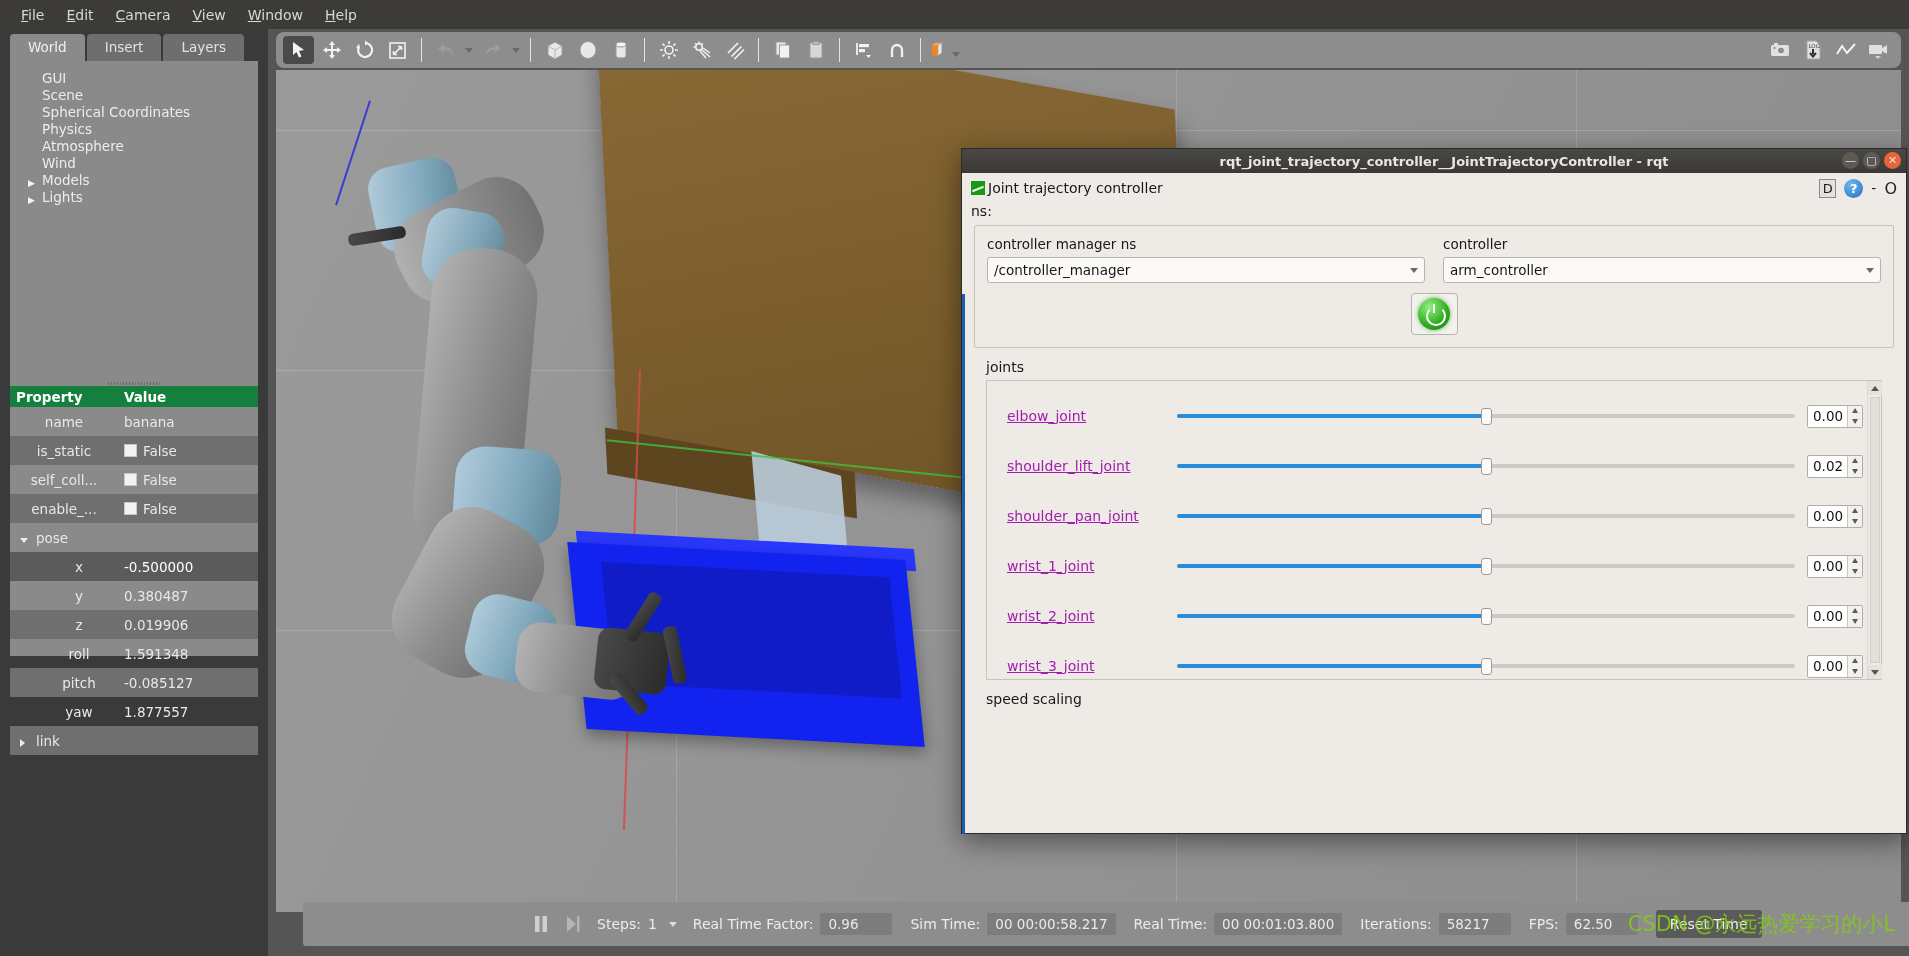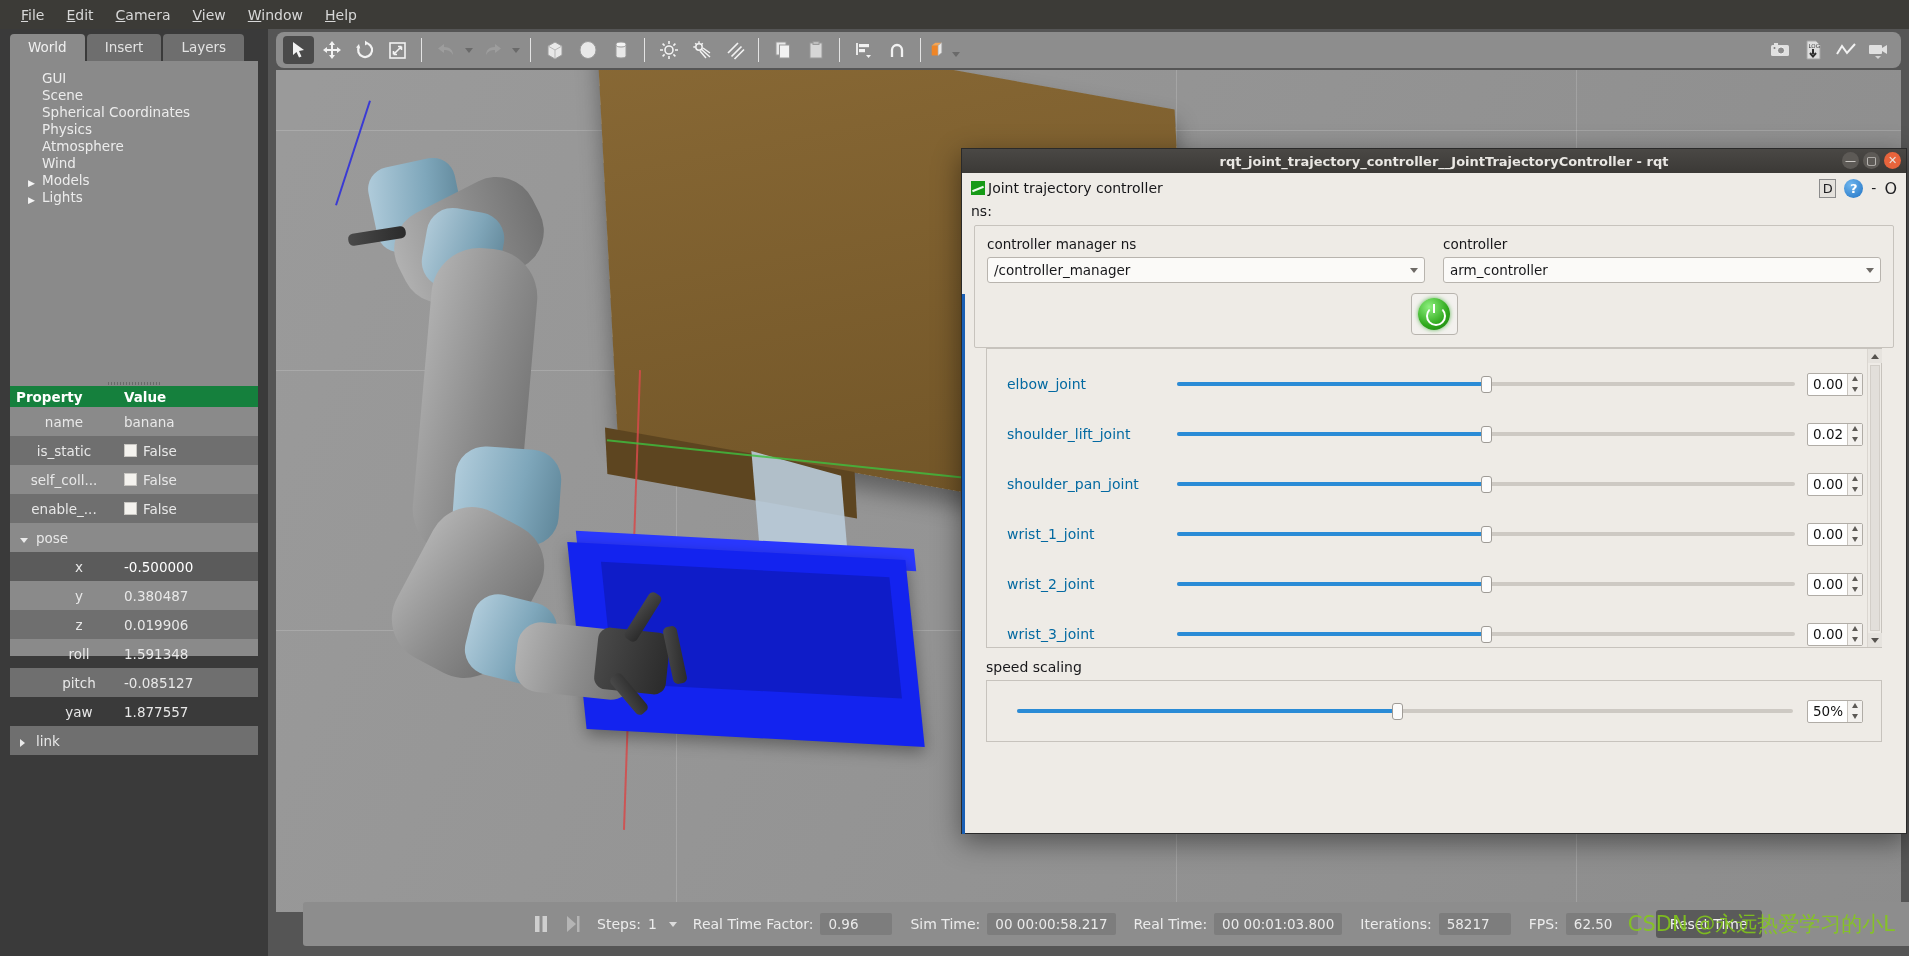--- a/index.html
+++ b/index.html
@@ -478,22 +478,23 @@
   .joints-scroll {
     flex: 1; padding: 10px 4px 0 20px;
     overflow: hidden;
   }
   .joint-row {
     display: flex; align-items: center;
     height: 50px;
   }
   .joint-name {
     width: 160px;
-    font-size: 14px; color: #0369a1;
+    font-size: 14px; color: #a21caf;
     white-space: nowrap;
+    text-decoration: underline;
   }
   .slider {
     flex: 1;
     height: 20px;
     position: relative;
     margin: 0 12px 0 10px;
   }
   .slider .groove {
     position: absolute; left: 0; right: 0; top: 8px;
     height: 4px; background: #cdc9c3; border-radius: 2px;
@@ -1014,20 +1015,21 @@
             </div>
           </div>
         </div>
         <div class="powerwrap">
           <div class="powerbtn">
             <div class="powercircle"></div>
           </div>
         </div>
       </div>
 
+      <div class="section-label">joints</div>
 
       <div class="joints-box">
         <div class="joints-scroll">
 
           <div class="joint-row">
             <div class="joint-name">elbow_joint</div>
             <div class="slider">
               <div class="groove"></div>
               <div class="fill" style="width:50%"></div>
               <div class="handle" style="left:50%"></div>
@@ -1152,34 +1154,16 @@
             </div>
           <div class="thumb"></div>
           <div class="arr">
               <i class="dn"></i>
             </div>
         </div>
       </div>
 
       <div class="section-label">speed scaling</div>
 
-      <div class="speed-box">
-        <div class="slider">
-          <div class="groove"></div>
-          <div class="fill" style="width:49%"></div>
-          <div class="handle" style="left:49%"></div>
-        </div>
-        <div class="spin">
-          <span class="sval">50%</span>
-          <div class="arrows">
-              <div>
-                <i class="up"></i>
-              </div>
-              <div>
-                <i class="dn"></i>
-              </div>
-            </div>
-        </div>
-      </div>
     </div>
   </div>
 
 </div>
 
 </body></html>

